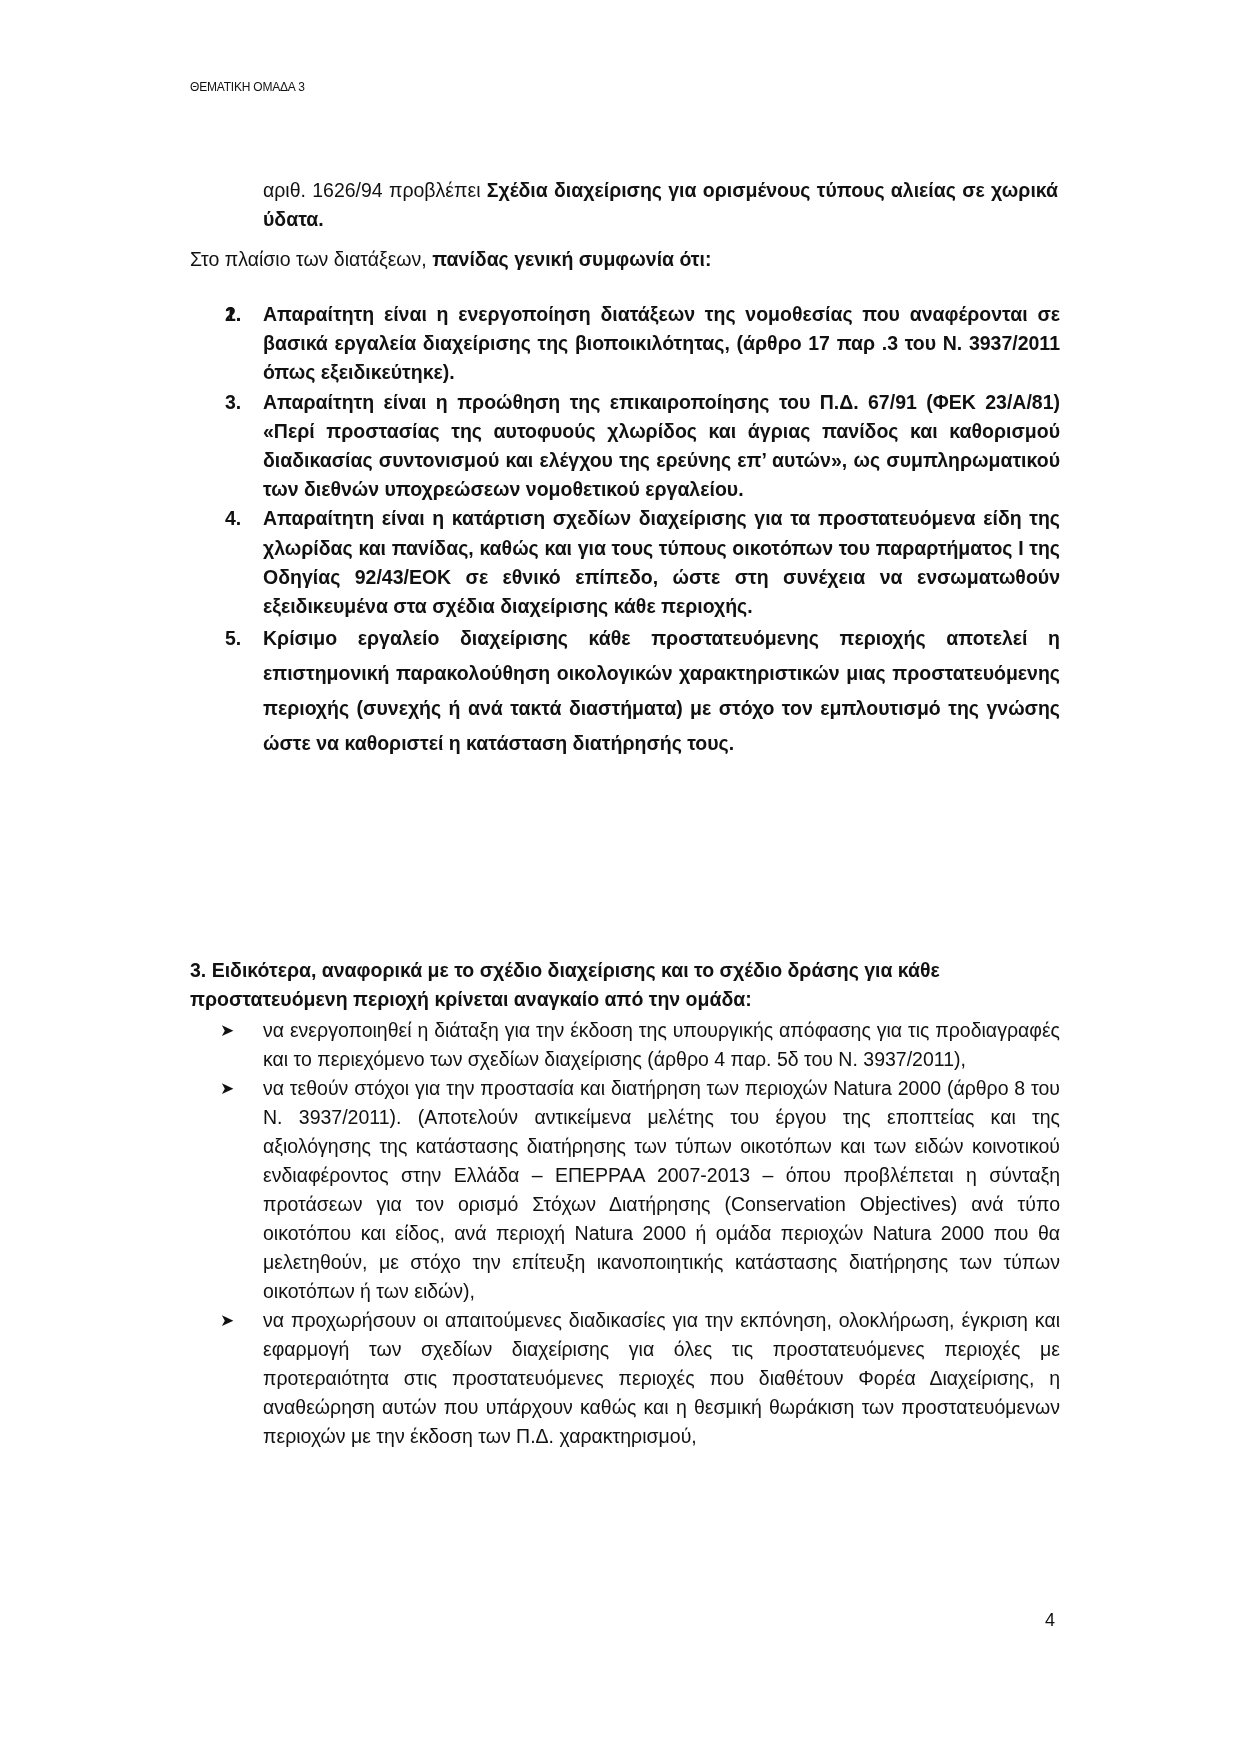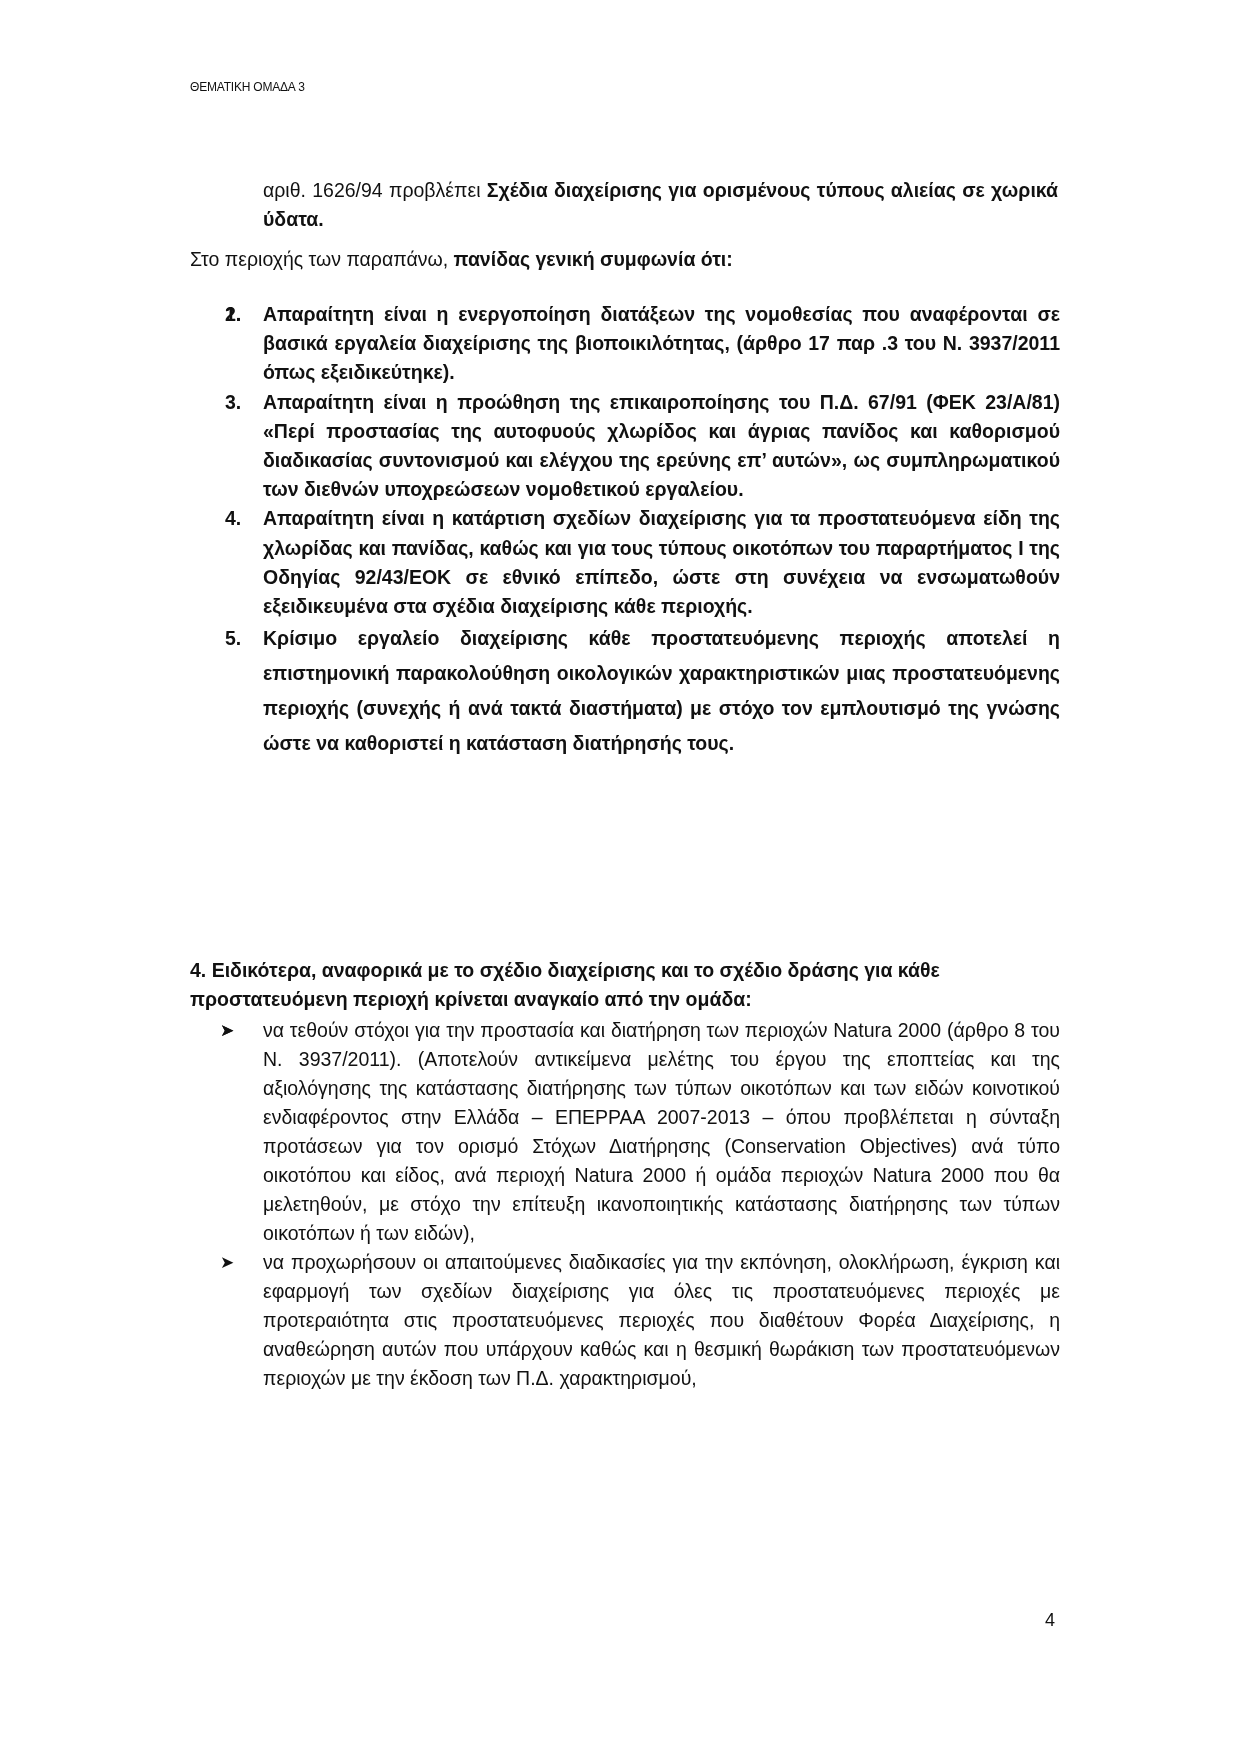--- a/index.html
+++ b/index.html
@@ -24,32 +24,32 @@
 </head>
 <body>
 
 <div class="header">ΘΕΜΑΤΙΚΗ ΟΜΑΔΑ 3</div>
 
 <div id="p-top" class="block para">
   <span>αριθ. 1626/94 προβλέπει </span><span class="b">Σχέδια διαχείρισης για ορισμένους τύπους αλιείας σε χωρικά ύδατα.</span>
 </div>
 
 <div id="p-intro" class="block para">
-  <span>Στο περιοχής των παραπάνω, </span><span class="b">πανίδας γενική συμφωνία ότι:</span>
+  <span>Στο πλαίσιο των διατάξεων, </span><span class="b">πανίδας γενική συμφωνία ότι:</span>
 </div>
 
 <ol class="num">
   <li><span class="n">1.</span></li>
   <li><span class="n">2.</span><span>Απαραίτητη είναι η ενεργοποίηση διατάξεων της νομοθεσίας που αναφέρονται σε βασικά εργαλεία διαχείρισης της βιοποικιλότητας, (άρθρο 17 παρ .3 του Ν. 3937/2011 όπως εξειδικεύτηκε).</span></li>
   <li><span class="n">3.</span><span>Απαραίτητη είναι η προώθηση της επικαιροποίησης του Π.Δ. 67/91 (ΦΕΚ 23/Α/81) «Περί προστασίας της αυτοφυούς χλωρίδος και άγριας πανίδος και καθορισμού διαδικασίας συντονισμού και ελέγχου της ερεύνης επ’ αυτών», ως συμπληρωματικού των διεθνών υποχρεώσεων νομοθετικού εργαλείου.</span></li>
   <li><span class="n">4.</span><span>Απαραίτητη είναι η κατάρτιση σχεδίων διαχείρισης για τα προστατευόμενα είδη της χλωρίδας και πανίδας, καθώς και για τους τύπους οικοτόπων του παραρτήματος Ι της Οδηγίας 92/43/ΕΟΚ σε εθνικό επίπεδο, ώστε στη συνέχεια να ενσωματωθούν εξειδικευμένα στα σχέδια διαχείρισης κάθε περιοχής.</span></li>
   <li class="wide"><span class="n">5.</span><span>Κρίσιμο εργαλείο διαχείρισης κάθε προστατευόμενης περιοχής αποτελεί η επιστημονική παρακολούθηση οικολογικών χαρακτηριστικών μιας προστατευόμενης περιοχής (συνεχής ή ανά τακτά διαστήματα) με στόχο τον εμπλουτισμό της γνώσης ώστε να καθοριστεί η κατάσταση διατήρησής τους.</span></li>
 </ol>
 
-<div id="sec1" class="block">4. Ειδικότερα, αναφορικά με το σχέδιο διαχείρισης και το σχέδιο δράσης για κάθε προστατευόμενη περιοχή κρίνεται αναγκαίο από την ομάδα:</div>
+<div id="sec1" class="block">3. Ειδικότερα, αναφορικά με το σχέδιο διαχείρισης και το σχέδιο δράσης για κάθε προστατευόμενη περιοχή κρίνεται αναγκαίο από την ομάδα:</div>
 
 <ul class="arrows">
-  <li><span class="arr">➤</span></li>
+  <li><span class="arr">➤</span><span>να ενεργοποιηθεί η διάταξη για την έκδοση της υπουργικής απόφασης για τις προδιαγραφές και το περιεχόμενο των σχεδίων διαχείρισης (άρθρο 4 παρ. 5δ του Ν. 3937/2011),</span></li>
   <li><span class="arr">➤</span><span>να τεθούν στόχοι για την προστασία και διατήρηση των περιοχών Natura 2000 (άρθρο 8 του Ν. 3937/2011). (Αποτελούν αντικείμενα μελέτης του έργου της εποπτείας και της αξιολόγησης της κατάστασης διατήρησης των τύπων οικοτόπων και των ειδών κοινοτικού ενδιαφέροντος στην Ελλάδα – ΕΠΕΡΡΑΑ 2007-2013 – όπου προβλέπεται η σύνταξη προτάσεων για τον ορισμό Στόχων Διατήρησης (Conservation Objectives) ανά τύπο οικοτόπου και είδος, ανά περιοχή Natura 2000 ή ομάδα περιοχών Natura 2000 που θα μελετηθούν, με στόχο την επίτευξη ικανοποιητικής κατάστασης διατήρησης των τύπων οικοτόπων ή των ειδών),</span></li>
   <li><span class="arr">➤</span><span>να προχωρήσουν οι απαιτούμενες διαδικασίες για την εκπόνηση, ολοκλήρωση, έγκριση και εφαρμογή των σχεδίων διαχείρισης για όλες τις προστατευόμενες περιοχές με προτεραιότητα στις προστατευόμενες περιοχές που διαθέτουν Φορέα Διαχείρισης, η αναθεώρηση αυτών που υπάρχουν καθώς και η θεσμική θωράκιση των προστατευόμενων περιοχών με την έκδοση των Π.Δ. χαρακτηρισμού,</span></li>
 </ul>
 
 <div class="page-num">4</div>
 
 </body></html>

